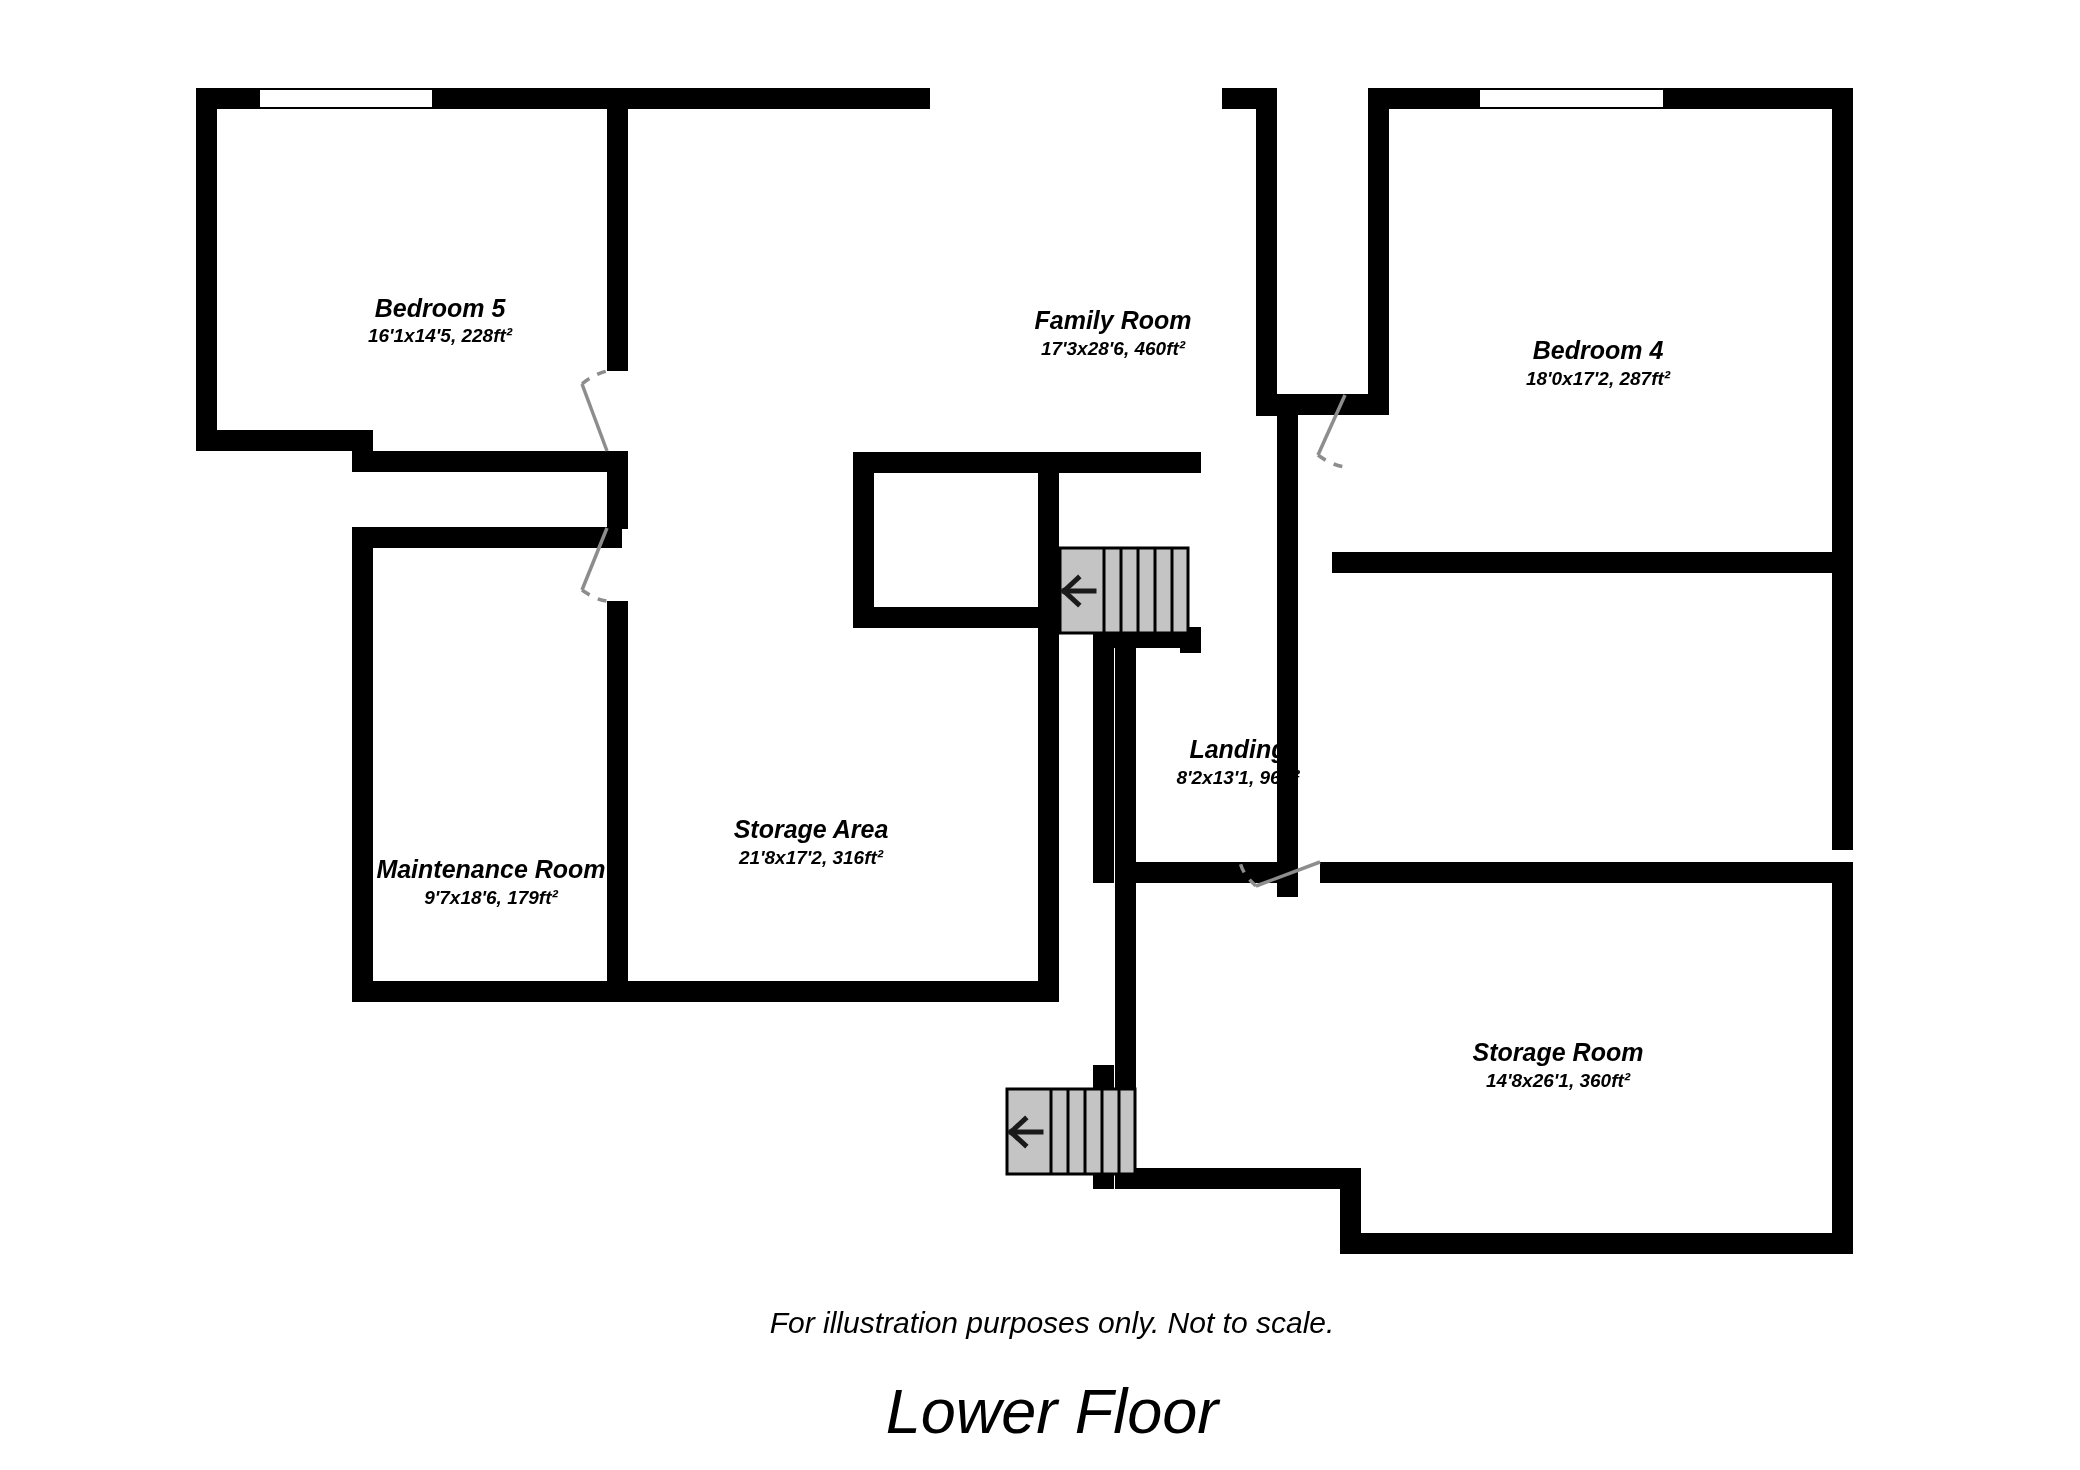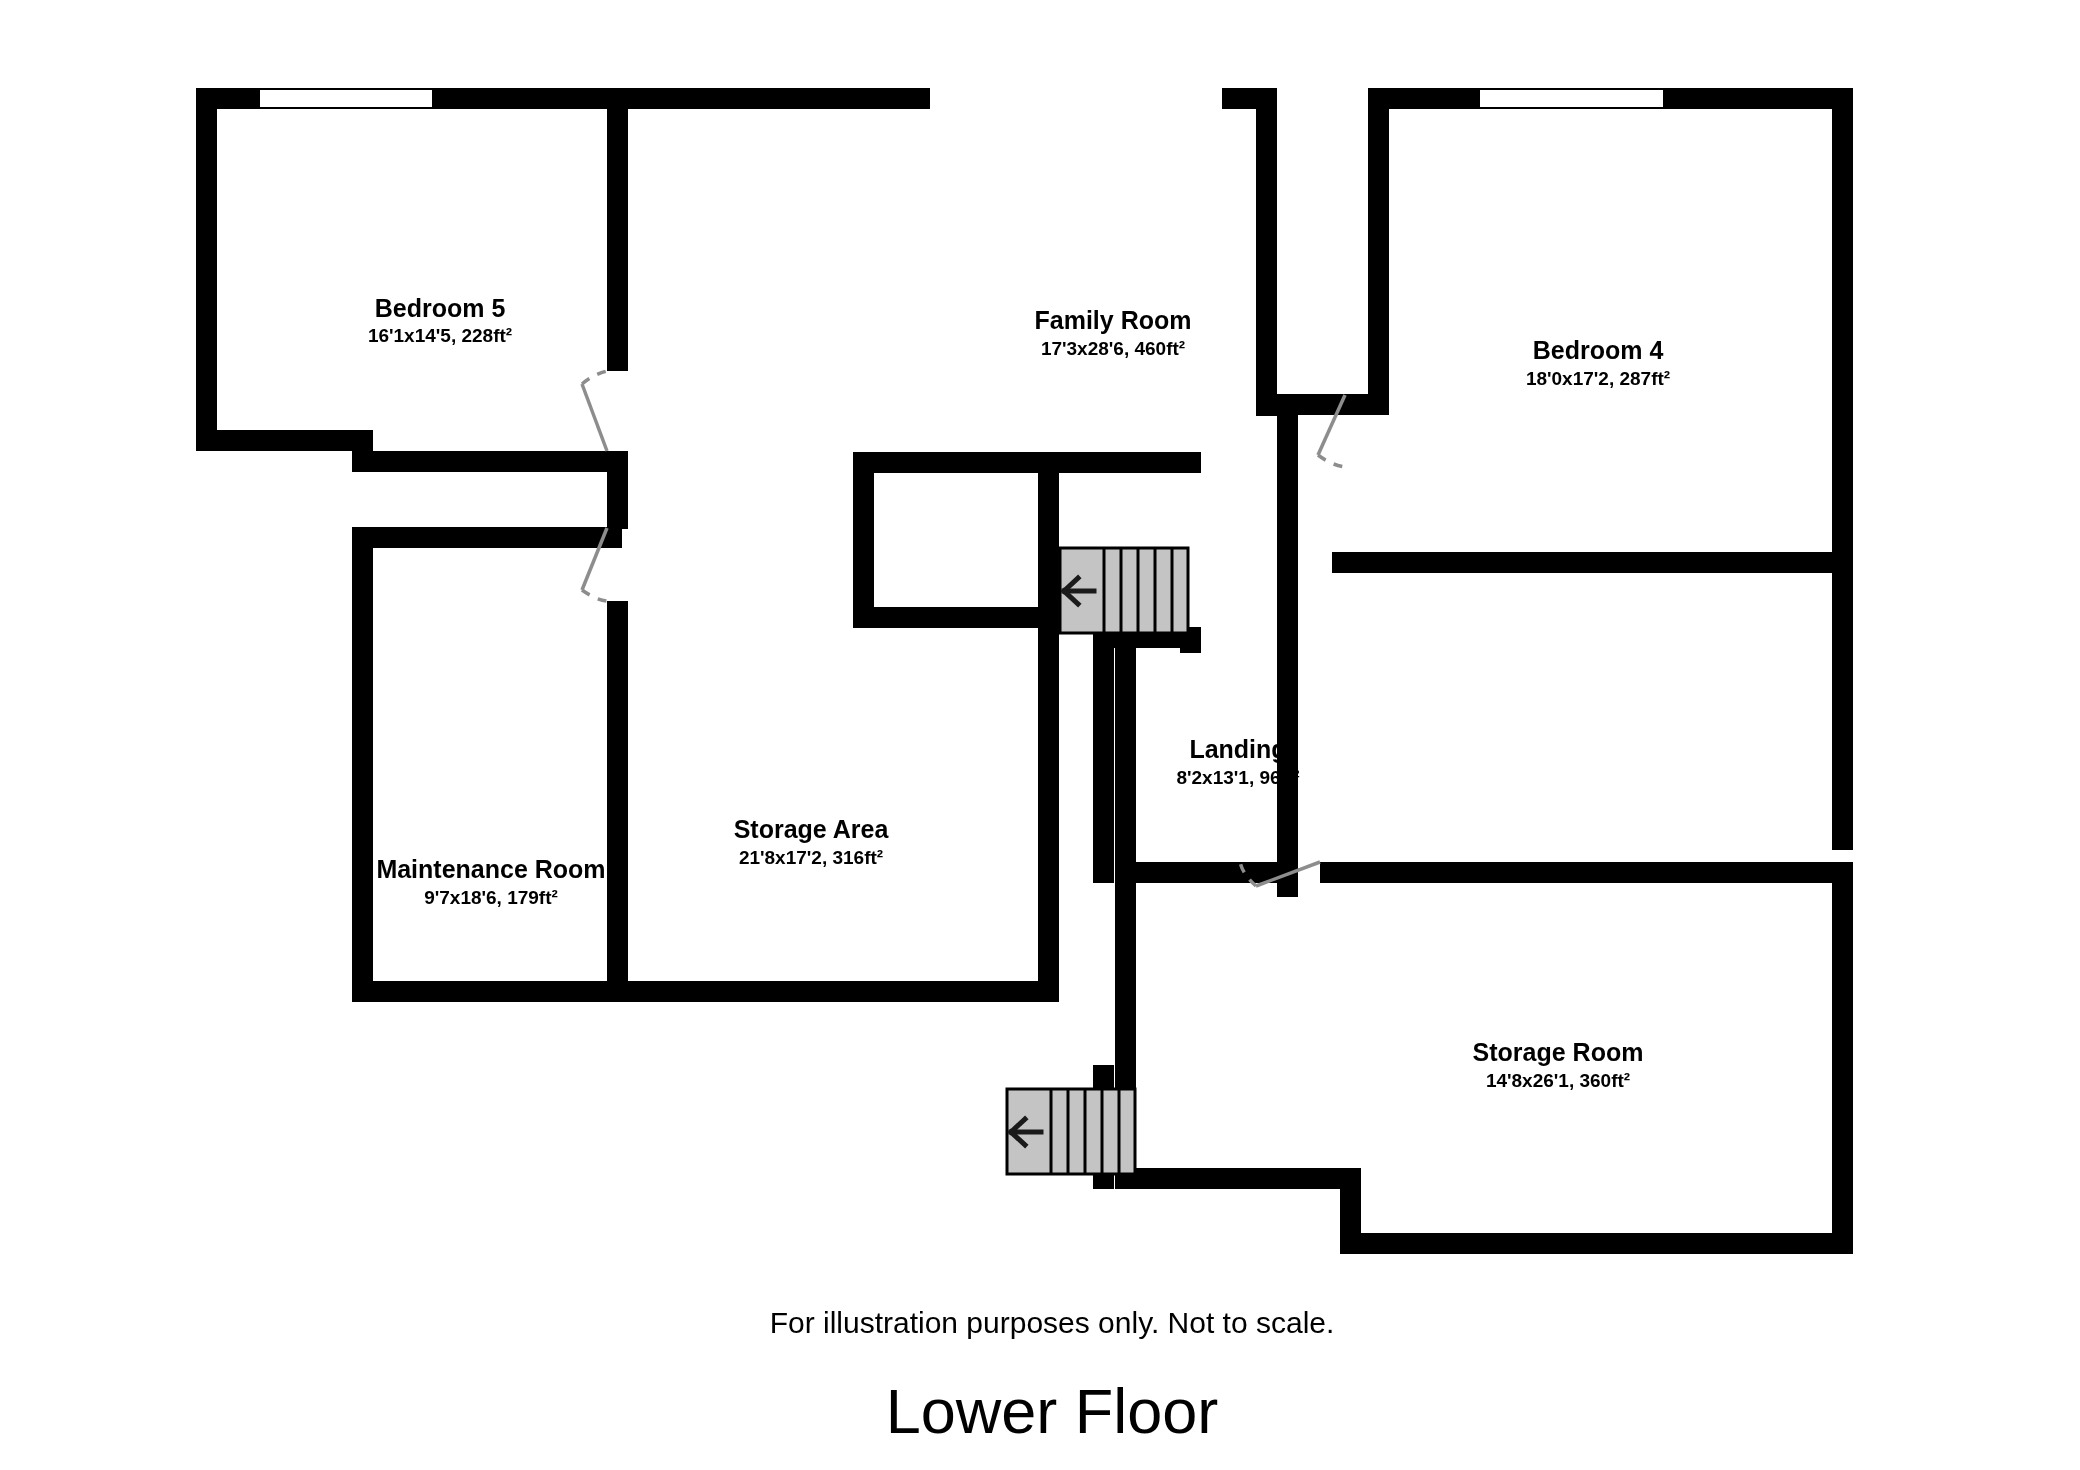--- a/index.html
+++ b/index.html
@@ -12,20 +12,21 @@
     height: 1470px;
     font-family: "Liberation Sans", sans-serif;
     overflow: hidden;
     position: relative;
   }
   #floorplan-stage {
     position: absolute;
     inset: 0;
     width: 2080px;
     height: 1470px;
+    font-style: italic;
   }
   svg.plan {
     display: block;
     width: 2080px;
     height: 1470px;
   }
   .wall { fill: #000000; }
   .window-gap { fill: #ffffff; }
   .stair-box { fill: #c4c4c4; stroke: #000000; stroke-width: 3; }
   .stair-step { stroke: #000000; stroke-width: 3; fill: none; }

